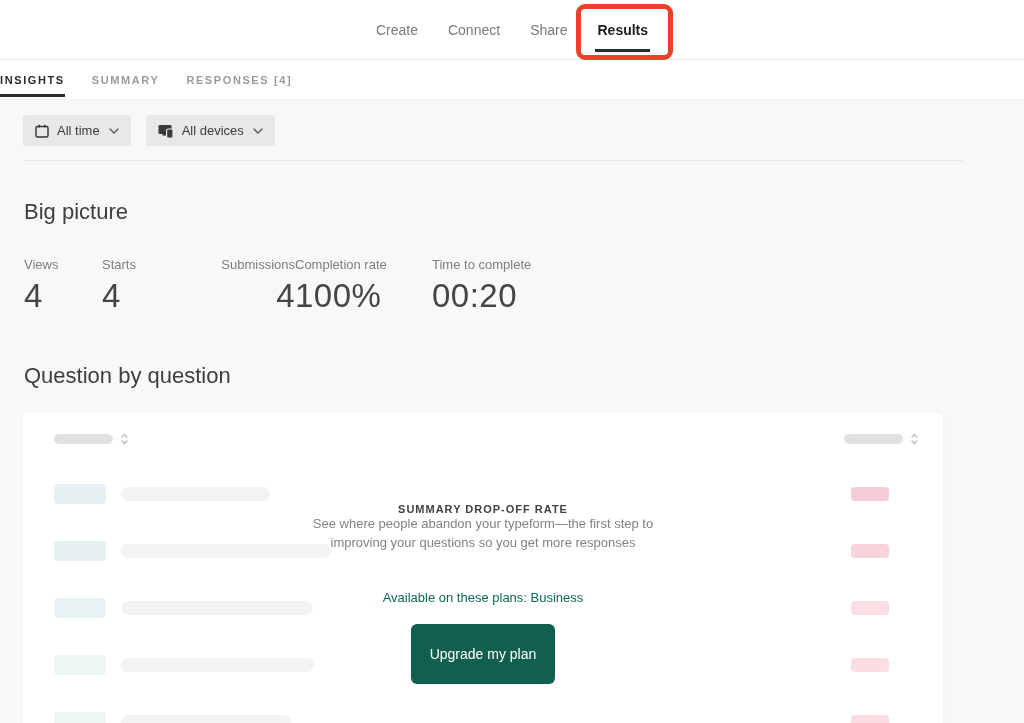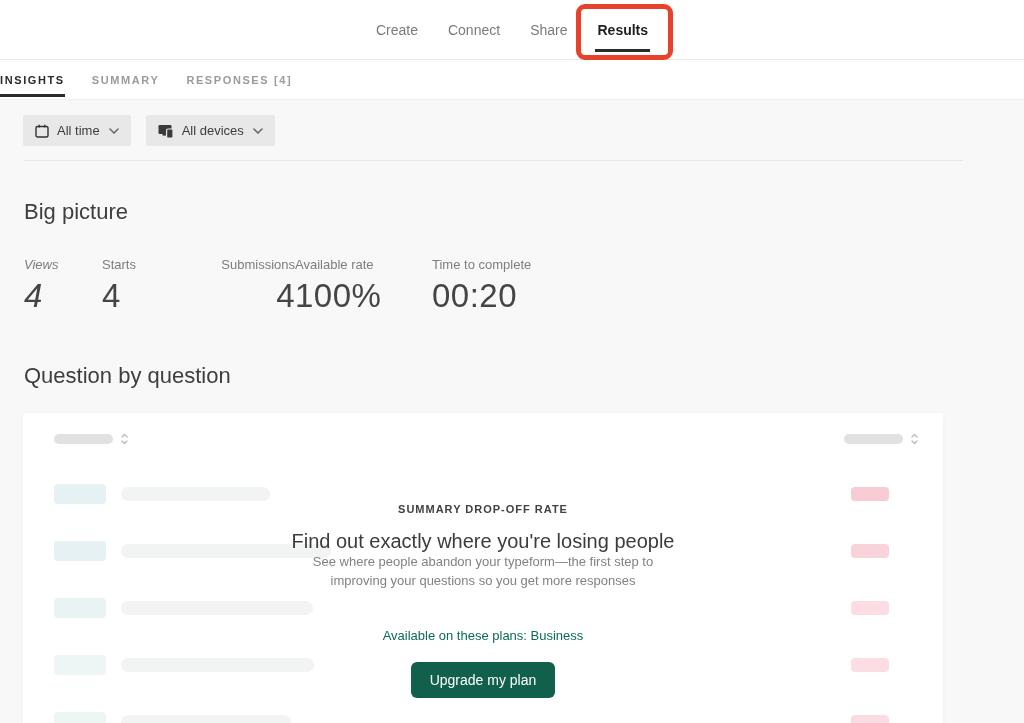--- a/index.html
+++ b/index.html
@@ -37,21 +37,21 @@
   .filters-divider { border:none; border-top:1px solid #e8e8e8; margin:0 61px 0 24px; }
 
   .section-title { font-size:22px; font-weight:400; color:#3e3e40; margin-left:24px; }
   .bp-title { padding-top:38px; }
   .qbq-title { margin-top:48px; }
 
   .stats { display:flex; margin:32px 0 0 24px; }
   .stat { display:flex; flex-direction:column; }
   .stat-label { font-size:13px; color:#7d7d7f; margin-bottom:5px; }
   .stat-value { font-size:33px; font-weight:300; color:#454547; letter-spacing:.5px; }
-  .stat:nth-child(1){width:78px;font-style:italic;} .stat:nth-child(2){width:78px;}
+  .stat:nth-child(1){width:78px;} .stat:nth-child(2){width:78px;}
   .stat:nth-child(3){width:115px;align-items:flex-end;} .stat:nth-child(4){width:137px;}
 
   
   .card { position:relative; margin:24px 81px 0 23px; height:400px; background:#fff;
     border-radius:4px; box-shadow:0 1px 4px rgba(0,0,0,0.04); }
   .card-head { display:flex; justify-content:space-between; padding:20px 25px 0 31px; }
   .ph-group { display:flex; align-items:center; gap:8px; }
   .ph-bar { width:59px; height:10px; border-radius:5px; background:#e1e1e1; }
   .rows { margin-top:39px; }
   .srow { display:flex; align-items:center; height:20px; margin-bottom:37px;
@@ -67,21 +67,21 @@
   .p1{background:#f8ccd4;} .p2{background:#f9d3da;} .p3{background:#fbdde3;}
   .p4{background:#fbdde3;} .p5{background:#fadce2;}
 
   
   .overlay { position:absolute; left:0; right:0; top:90px; text-align:center; }
   .eyebrow { font-size:11px; font-weight:700; letter-spacing:1px; color:#414143; }
   .headline { font-size:20px; font-weight:400; color:#3c3c3e; margin-top:15px; }
   .descr { font-size:13px; color:#828284; line-height:1.45; margin:0 auto 0;
     max-width:395px; }
   .plans { font-size:13px; font-weight:400; color:#0c6a57; margin-top:37px; }
-  .upgrade-btn { display:inline-block; margin-top:19px; padding:10px 19px;
+  .upgrade-btn { display:inline-block; margin-top:19px; padding:22px 19px;
     background:#11604e; color:#fff; font-size:14px; font-weight:500; border:none;
     border-radius:6px; cursor:pointer; font-family:inherit; }
 
   svg { display:block; }
 </style>
 </head>
 <body>
 
 <header class="topnav">
   <a class="nav-link">Create</a>
@@ -146,21 +146,21 @@
     </div>
     <div class="stat">
       <span class="stat-label">Starts</span>
       <span class="stat-value">4</span>
     </div>
     <div class="stat">
       <span class="stat-label">Submissions</span>
       <span class="stat-value">4</span>
     </div>
     <div class="stat">
-      <span class="stat-label">Available rate</span>
+      <span class="stat-label">Completion rate</span>
       <span class="stat-value">100%</span>
     </div>
     <div class="stat">
       <span class="stat-label">Time to complete</span>
       <span class="stat-value">00:20</span>
     </div>
   </div>
 
   <h2 class="section-title qbq-title">Question by question</h2>
 
@@ -211,21 +211,20 @@
       <div class="srow">
         <span class="blue"></span>
         <span class="gbar w5"></span>
         <span class="spacer"></span>
         <span class="pink p5"></span>
       </div>
     </div>
 
     <div class="overlay">
       <div class="eyebrow">SUMMARY DROP-OFF RATE</div>
-      <div class="headline">Find out exactly where you're losing people</div>
       <div class="descr">See where people abandon your typeform—the first step to improving your questions so you get more responses</div>
       <div class="plans">Available on these plans: Business</div>
       <div>
         <button class="upgrade-btn">Upgrade my plan</button>
       </div>
     </div>
 
   </section>
 </main>
 

